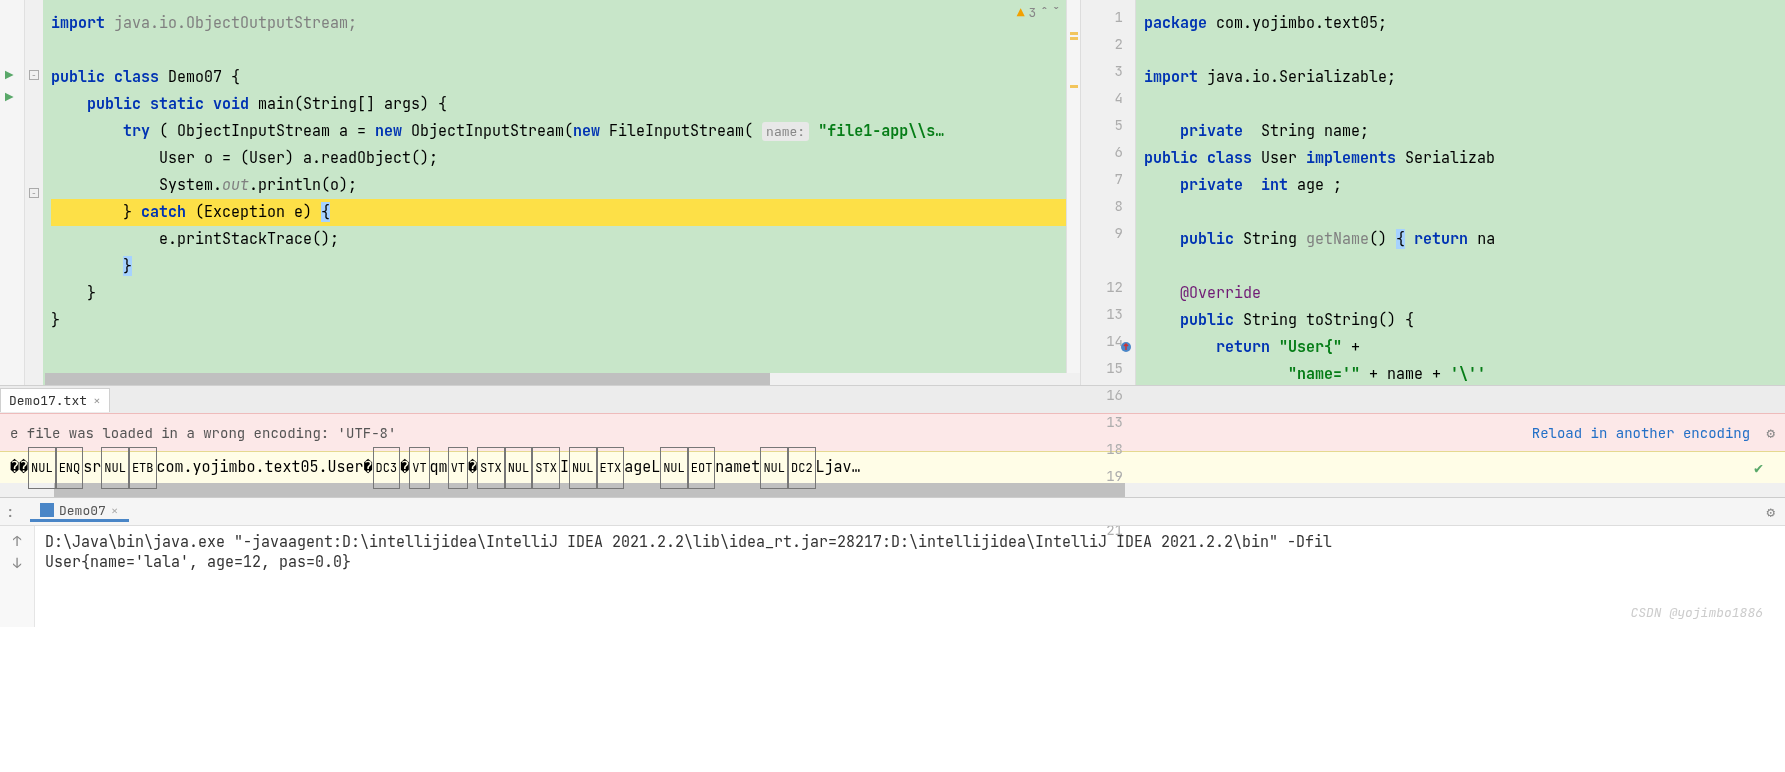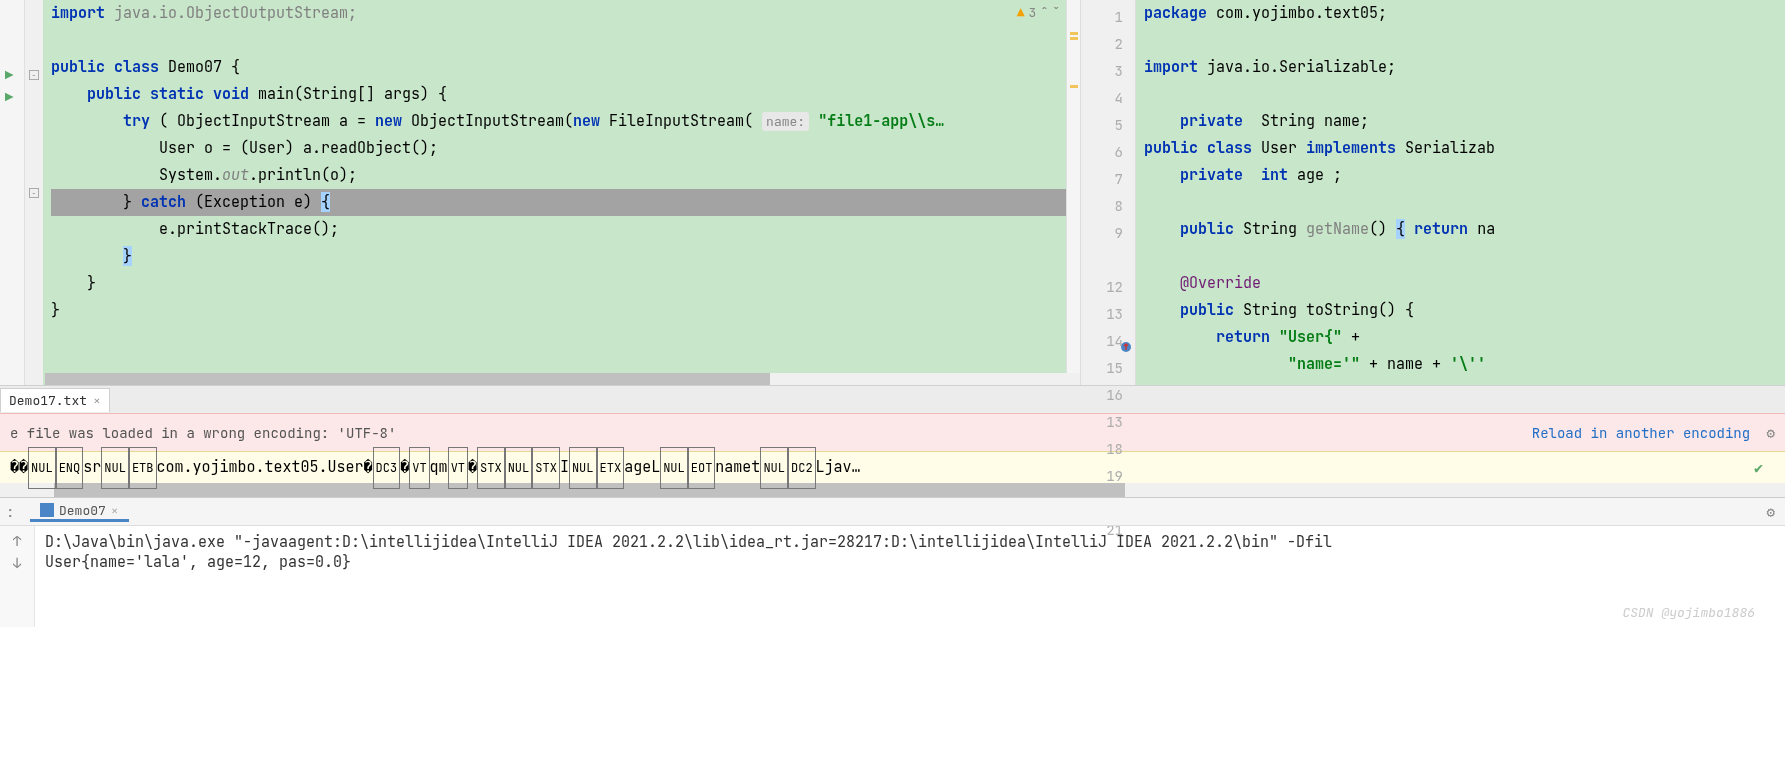--- a/index.html
+++ b/index.html
@@ -37,27 +37,27 @@
 }
 .run-ic { color: #59a869; }
 .fold-guide {
   width: 18px;
   background: #f0f0f0;
   padding-top: 5px;
 }
 .fold { width:10px; height:10px; border:1px solid #aaa; margin:9px auto 19px; font-size:8px; text-align:center; line-height:8px; color:#888; }
 .code-body {
   flex: 1;
-  padding: 0 0 0 8px;
+  padding: 10px 0 0 8px;
   background: #c8e6c9;
   position: relative;
   overflow: hidden;
 }
 .line { height: 27px; line-height: 27px; white-space: pre; font-size: 15px; }
-.highlight-line { background: #a3a3a3; display: inline-block; width: 100%; }
+.highlight-line { background: #fde047; display: inline-block; width: 100%; }
 .kw { color: #0033b3; font-weight: bold; }
 .imp { color: #0033b3; font-weight: bold; }
 .grey { color: #808080; }
 .str { color: #067d17; font-weight: bold; }
 .ann { color: #701a75; }
 .fn { color: #808080; font-style: italic; }
 .hint-box { background: #e8e8e8; color: #888; padding: 1px 4px; border-radius: 3px; font-size: 13px; }
 .sel { background: #a6d2ff; }
 .scrollbar-h {
   position: absolute; bottom: 0; left: 45px; right: 0;
@@ -123,21 +123,21 @@
   padding:0 10px; font-size:13px; color:#555; display:flex; align-items:center; gap:5px;
   border-bottom:3px solid #4a86c7;
 }
 .run-tabs .app-ic { width:14px; height:14px; background:#4a86c7; }
 .run-tabs .settings { position:absolute; right:10px; color:#888; }
 .run-body { flex:1; display:flex; }
 .run-gutter { width:35px; background:#f8f8f8; border-right:1px solid #e5e5e5; padding-top:6px; }
 .run-gutter .ar { display:block; text-align:center; color:#888; margin-bottom:4px; font-size:14px; }
 .console { flex:1; padding:6px 10px; font-size:15px; position:relative; }
 .console .cmd { color:#333; white-space:pre; }
-.wm { position:absolute; right:30px; bottom:6px; color:#ccc; font-size:13px; font-style:italic; }
+.wm { position:absolute; right:22px; bottom:6px; color:#ccc; font-size:13px; font-style:italic; }
 </style>
 </head>
 <body>
 
 <div class="split-top">
 
   <div class="editor-left">
     <div class="gutter-icons">
       <div style="height:53px"></div>
       <span class="ic run-ic">▶</span>

